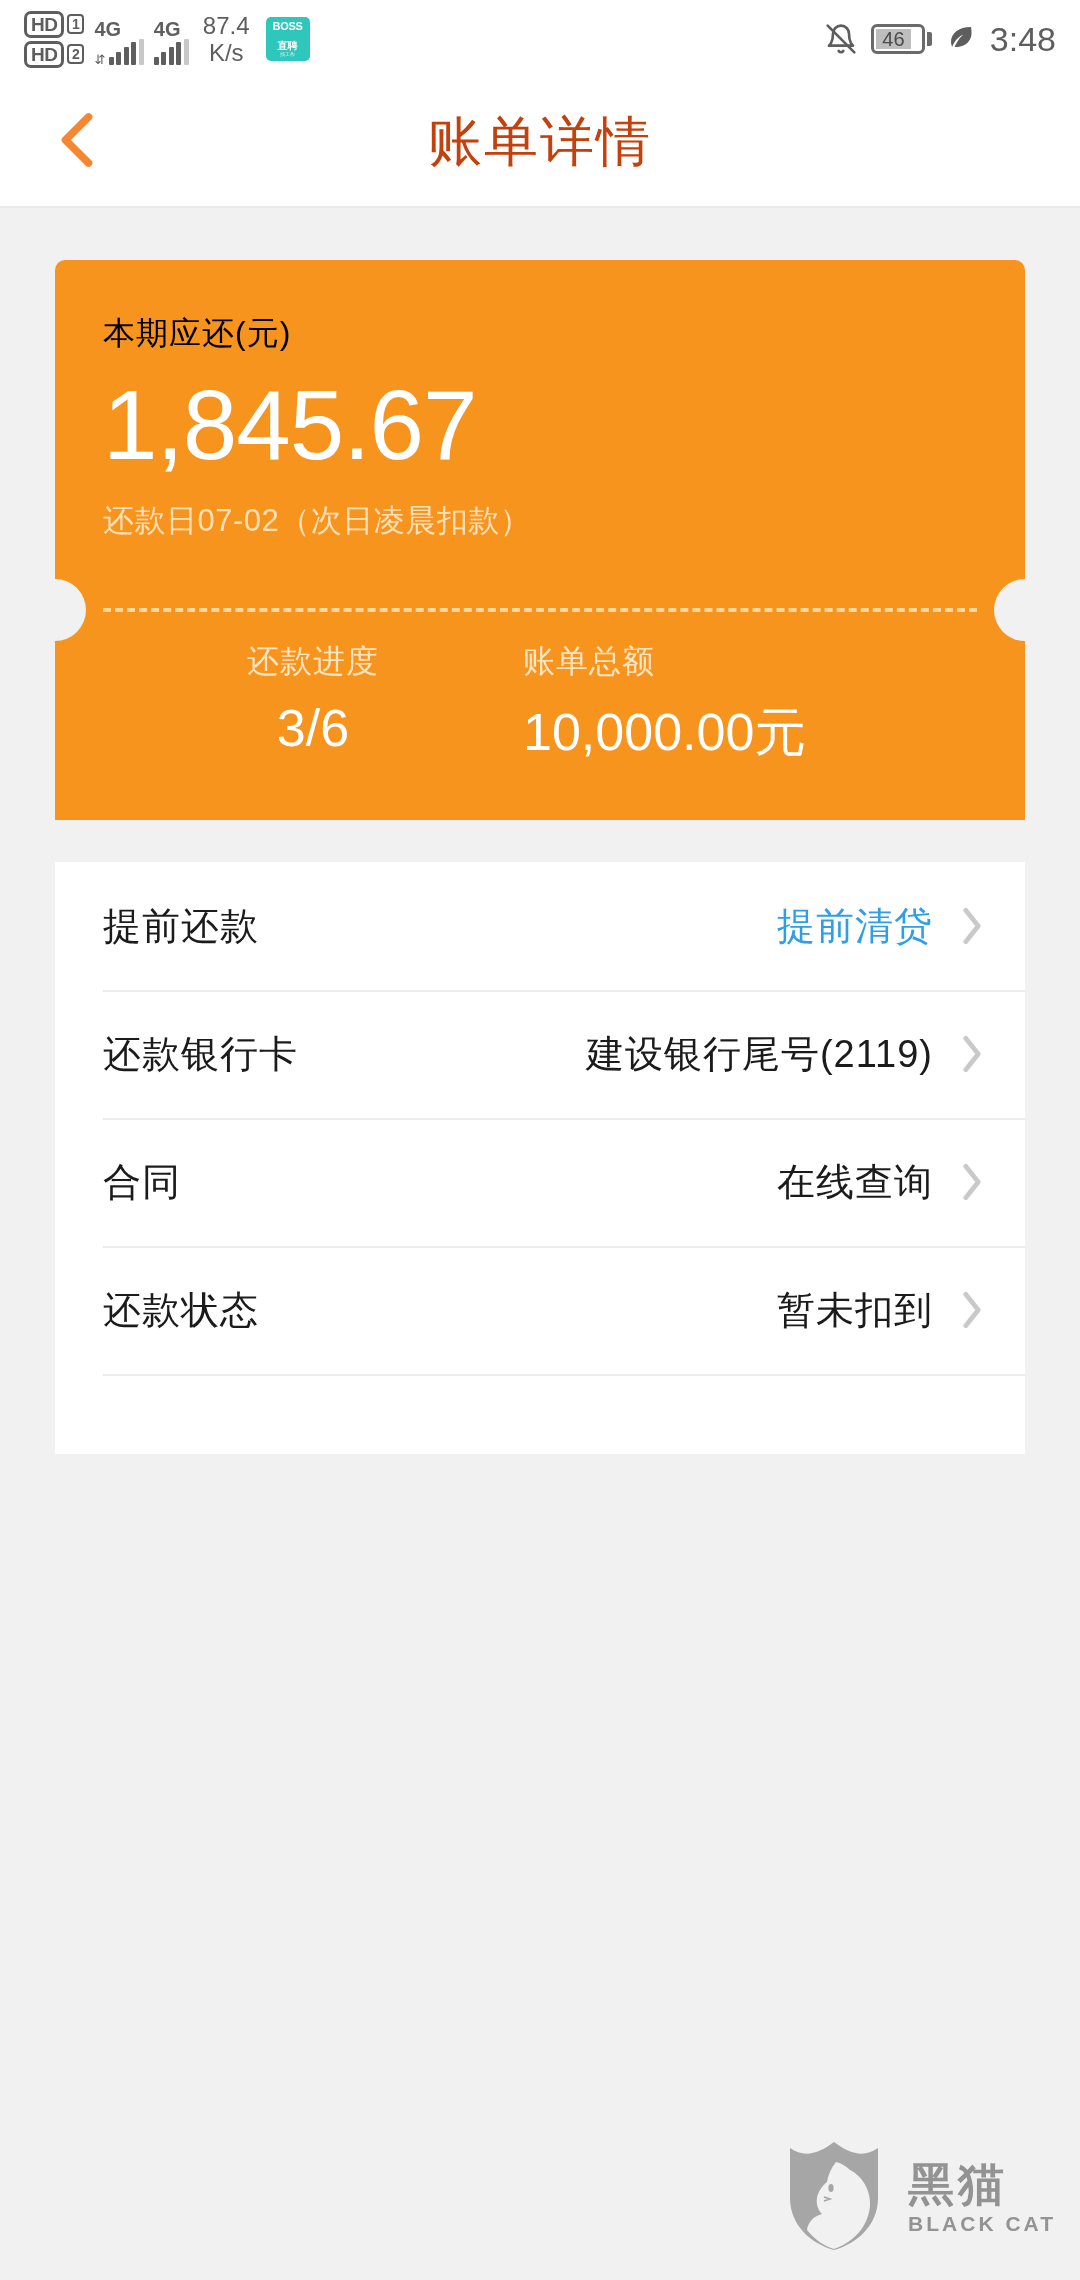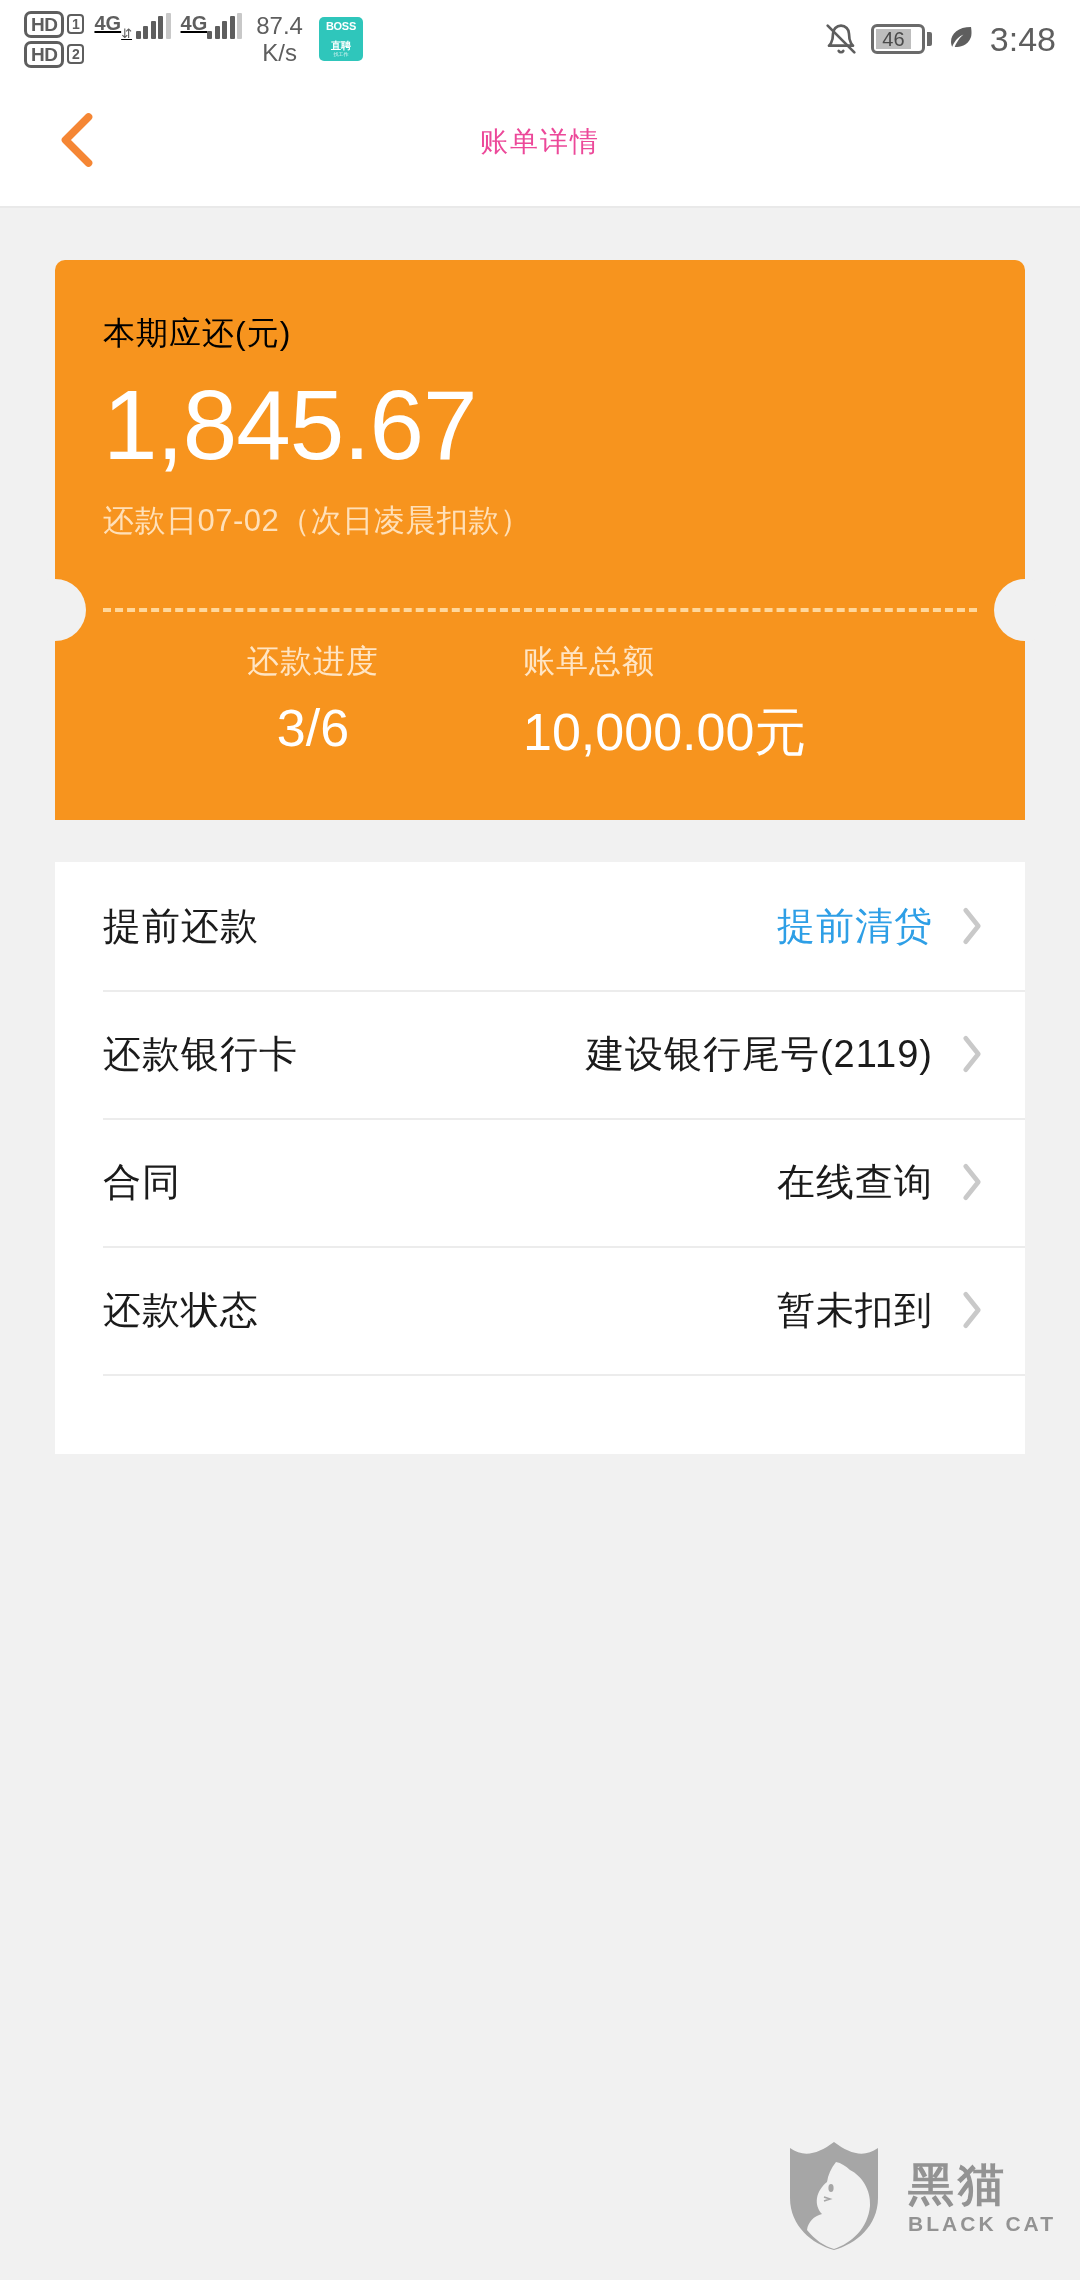--- a/index.html
+++ b/index.html
@@ -28,21 +28,21 @@
     font-size:19px; font-weight:bold; color:#5e5e5e;
     padding:0px 4px; line-height:21px; letter-spacing:-0.5px;
   }
   .hd-num {
     border:2.5px solid #5e5e5e; border-radius:4px;
     font-size:14px; font-weight:bold; color:#5e5e5e;
     width:17px; height:20px; display:flex;
     align-items:center; justify-content:center; line-height:1;
   }
 
-  .sig-group { display:flex; flex-direction:row; justify-content:flex-end; height:52px;text-decoration:underline; }
+  .sig-group { display:flex; flex-direction:column; justify-content:flex-end; height:52px; }
   .sig-label { font-size:20px; font-weight:bold; color:#5e5e5e; line-height:20px; }
   .sig-bars { display:flex; align-items:flex-end; gap:2.5px; height:26px; }
   .sig-bars i { width:5px; background:#5e5e5e; display:block; border-radius:1px; }
   .sig-bars i.dim { background:#c8c8c8; }
   .sig-arrows { font-size:13px; color:#5e5e5e; margin-right:1px; line-height:10px; }
 
   .speed { display:flex; flex-direction:column; align-items:center; color:#5e5e5e;
            font-size:24px; line-height:27px; margin-left:4px; }
 
   .boss-icon {
@@ -74,21 +74,21 @@
   .titlebar {
     position:absolute; top:78px; left:0; width:1080px; height:130px;
     background:#ffffff; border-bottom:2px solid #e9e9e9;
     display:flex; align-items:center; justify-content:center;
   }
   .back-btn {
     position:absolute; left:40px; top:50%; transform:translateY(-50%);
     width:74px; height:74px; display:flex; align-items:center; justify-content:center;
     cursor:pointer;
   }
-  .page-title { font-size:28px; color:#ec4899; letter-spacing:2px; }
+  .page-title { font-size:54px; color:#c2410c; letter-spacing:2px; }
 
   
   .bill-card {
     position:absolute; left:55px; top:260px; width:970px;
     background:#f7941e; border-radius:10px 10px 0 0;
     overflow:visible;
   }
   .card-top { padding:52px 48px 0 48px; }
   .due-label { font-size:32px; color:#000000; letter-spacing:1px; }
   .due-amount {

